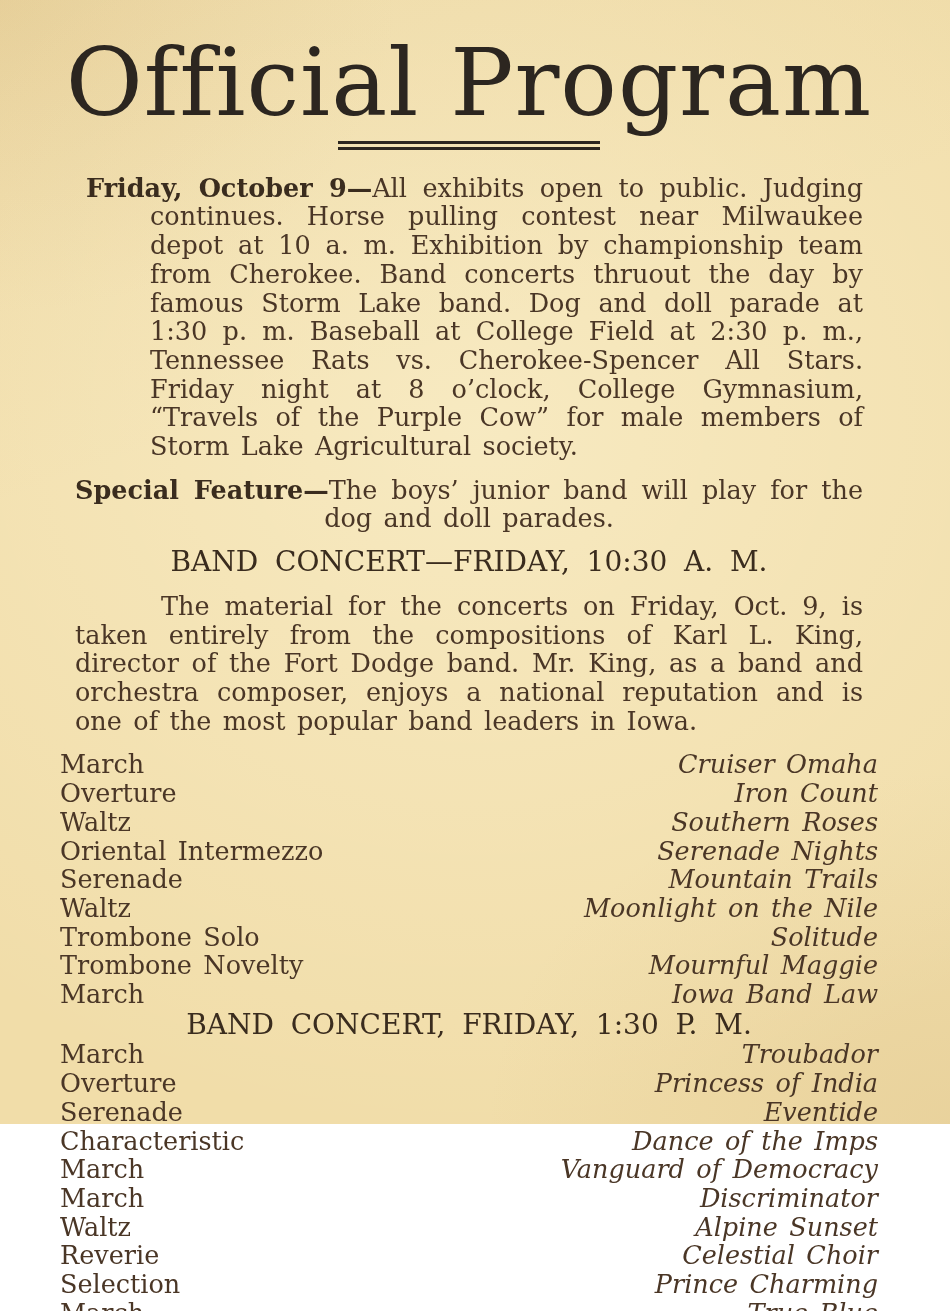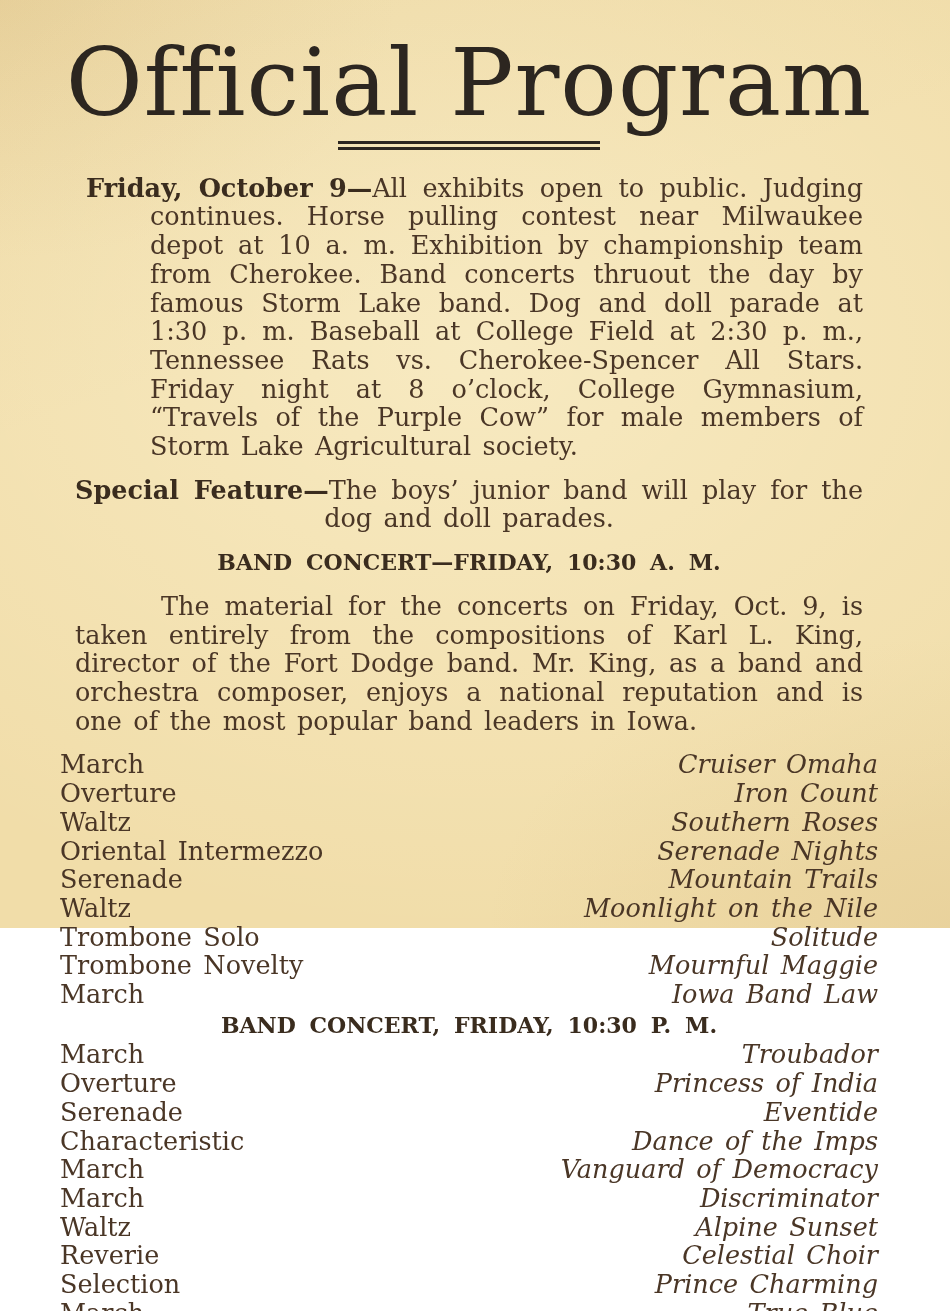--- a/index.html
+++ b/index.html
@@ -8,21 +8,21 @@
   }
   body {
     width: 950px;
     height: 1311px;
     overflow: hidden;
     font-family: "DejaVu Serif", "Liberation Serif", serif;
   }
   .page {
     position: relative;
     width: 950px;
-    height: 928px;
+    height: 1124px;
     box-sizing: border-box;
     padding: 34px 72px 0 60px;
     background-image:
       radial-gradient(ellipse 120% 90% at 50% 38%, rgba(255, 249, 222, 0.45), rgba(255,249,222,0) 70%),
       radial-gradient(ellipse 60% 40% at 0% 0%, rgba(196, 158, 92, 0.18), rgba(196,158,92,0) 70%),
       radial-gradient(ellipse 70% 45% at 100% 100%, rgba(186, 148, 84, 0.15), rgba(186,148,84,0) 70%),
       linear-gradient(160deg, rgba(180, 140, 70, 0.08), rgba(180,140,70,0) 35%);
     background-color: var(--paper, #f1dda9);
     color: var(--ink, #4a3626);
   }
@@ -54,23 +54,23 @@
     padding-left: 64px;
     text-indent: -64px;
   }
   .lead { font-weight: 700; color: var(--ink_heading, #3a2c1e); }
   .centered-last {
     text-align: justify;
     text-align-last: center;
   }
   h2 {
     margin: 2px 0 1px;
-    font-size: 22px;
+    font-size: 28px;
     line-height: 28.7px;
-    font-weight: 700;
+    font-weight: 400;
     text-align: center;
     word-spacing: 0.28em;
     color: var(--ink_heading, #3a2c1e);
   }
   .intro { text-indent: 86px; }
   .program-list { width: 100%; }
   .program-row {
     display: flex;
     align-items: center;
     line-height: 28.7px;
@@ -149,21 +149,21 @@
           </div>
           <div class="program-row">
             <span class="piece-type">March</span>
             <span class="leader"></span>
             <span class="piece-title">Iowa Band Law</span>
           </div>
         </div>
     </section>
 
     <section>
-      <h2>BAND CONCERT, FRIDAY, 10:30 P. M.</h2>
+      <h2>BAND CONCERT, FRIDAY, 1:30 P. M.</h2>
       <div class="program-list">
           <div class="program-row">
             <span class="piece-type">March</span>
             <span class="leader"></span>
             <span class="piece-title">Troubador</span>
           </div>
           <div class="program-row">
             <span class="piece-type">Overture</span>
             <span class="leader"></span>
             <span class="piece-title">Princess of India</span>

